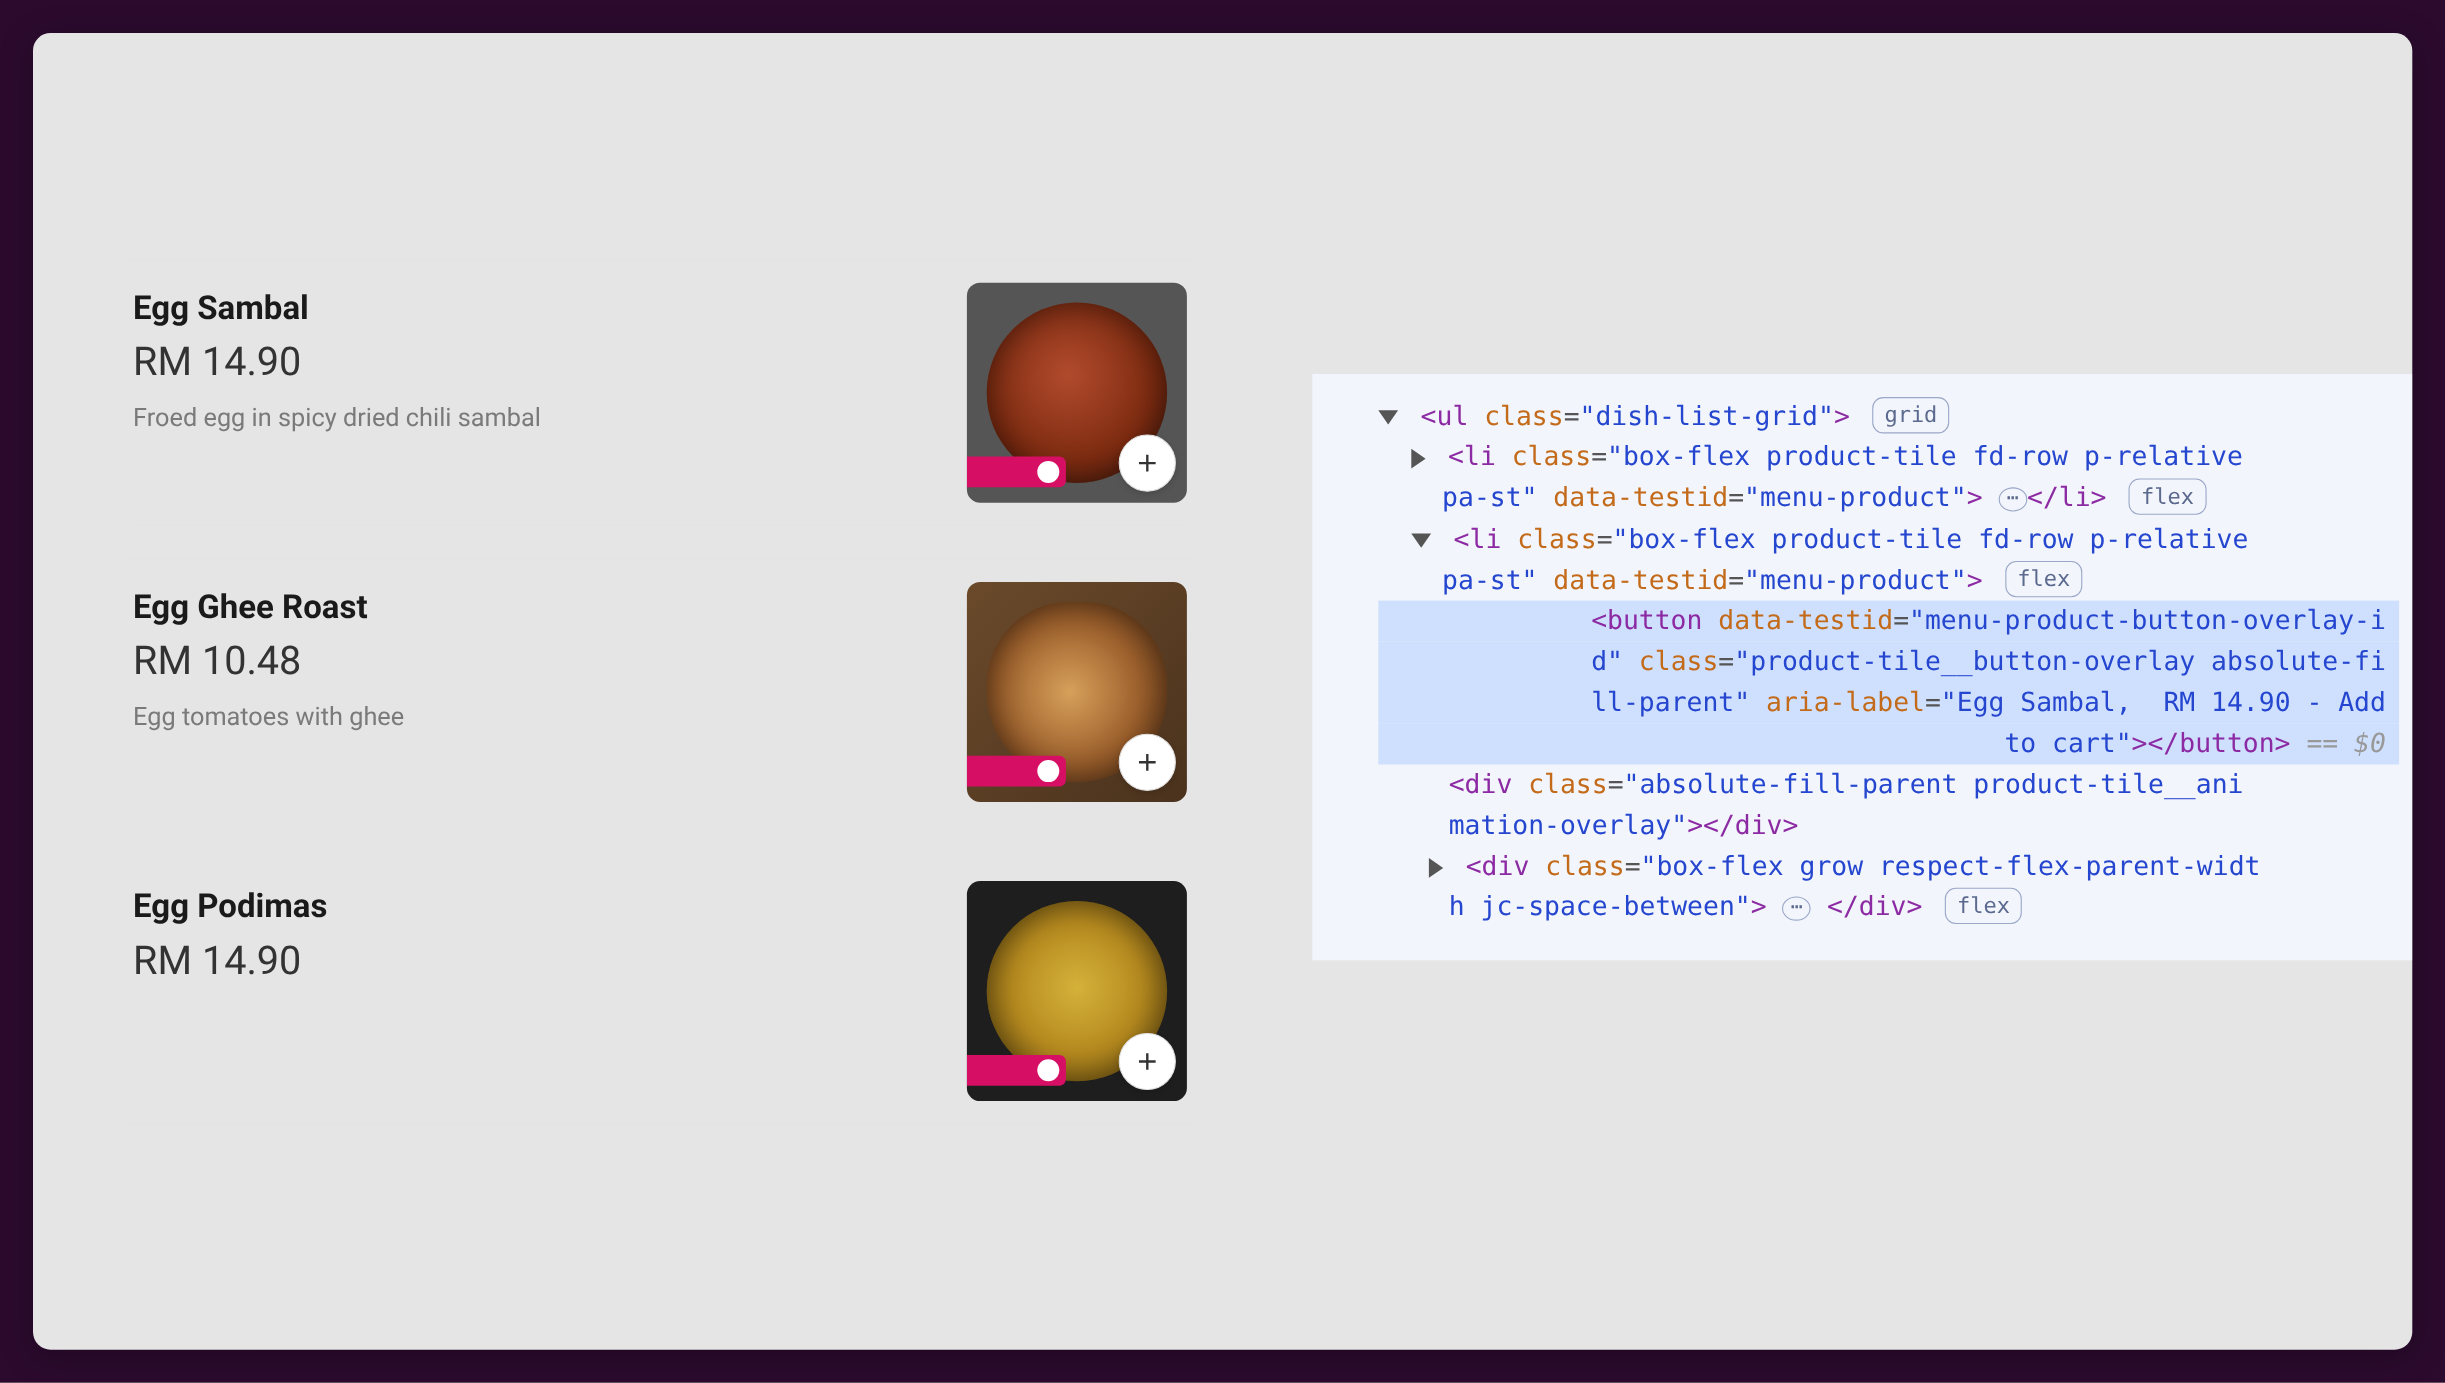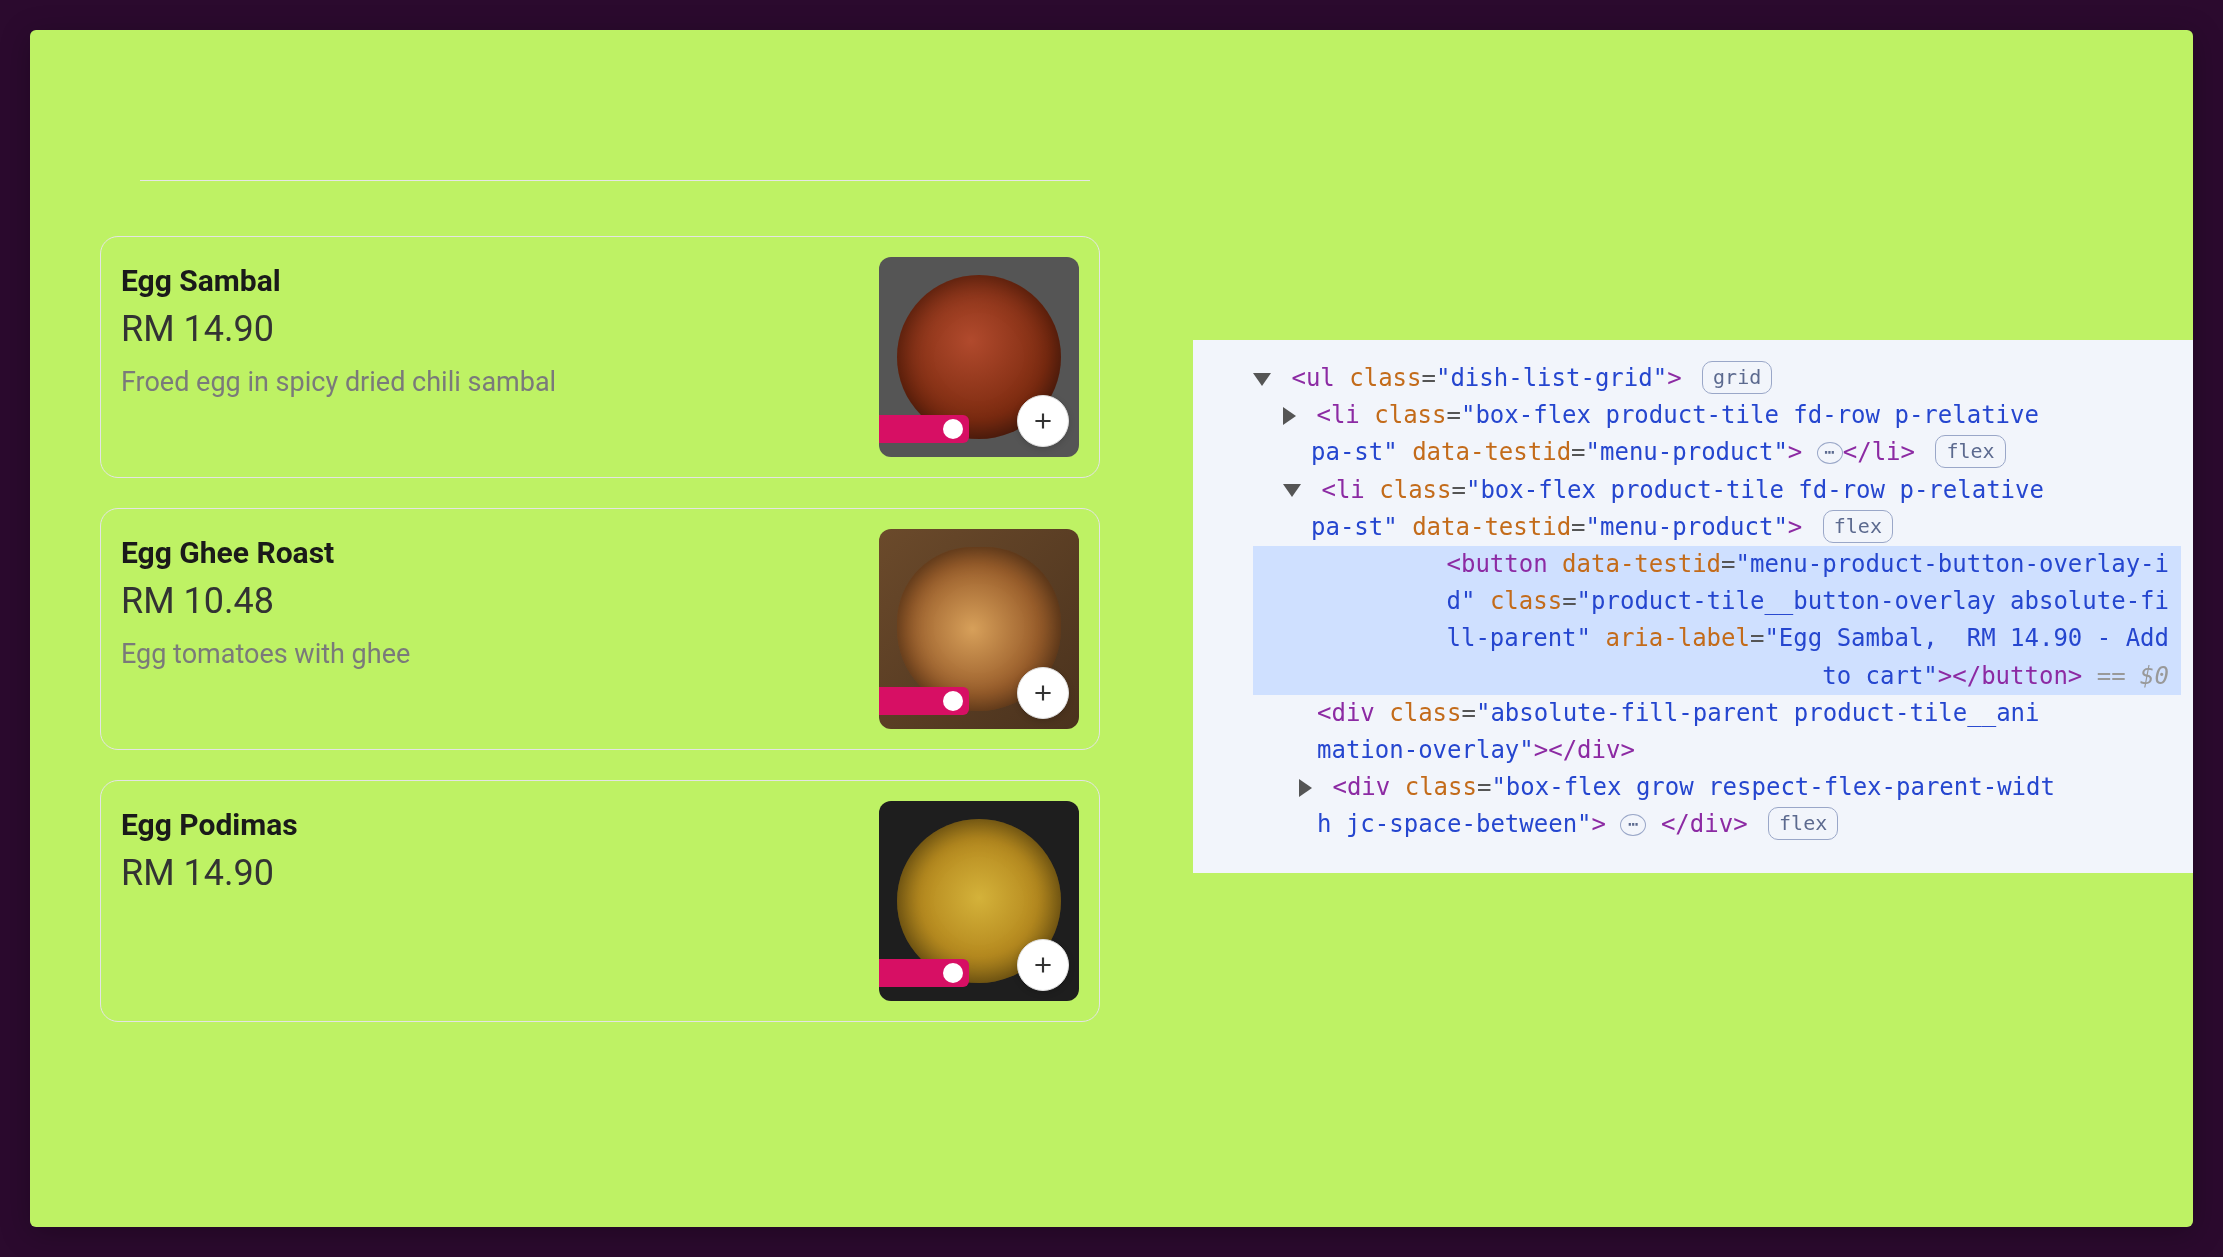--- a/index.html
+++ b/index.html
@@ -10,22 +10,22 @@
   height: 1257px;
   overflow: hidden;
   position: relative;
 }
 .card {
   position: absolute;
   top: 30px;
   left: 30px;
   right: 30px;
   bottom: 30px;
-  background: #bef264;
-  border-radius: 6px;
+  background: #e5e5e5;
+  border-radius: 16px;
   box-shadow: 0 6px 30px rgba(0,0,0,0.25);
   overflow: hidden;
 }
 .left-pane {
   position: absolute;
   left: 70px;
   top: 150px;
   width: 1020px;
 }
 .divider {
@@ -56,21 +56,21 @@
   font-weight: 700;
   color: #1a1a1a;
   margin-bottom: 10px;
 }
 .dish-price {
   font-size: 36px;
   color: #333333;
   margin-bottom: 14px;
 }
 .dish-desc {
-  font-size: 27px;
+  font-size: 23px;
   color: #7a7a7a;
   line-height: 1.35;
 }
 .dish-image-wrap {
   position: relative;
   width: 200px;
   height: 200px;
 }
 .dish-image {
   width: 200px;

